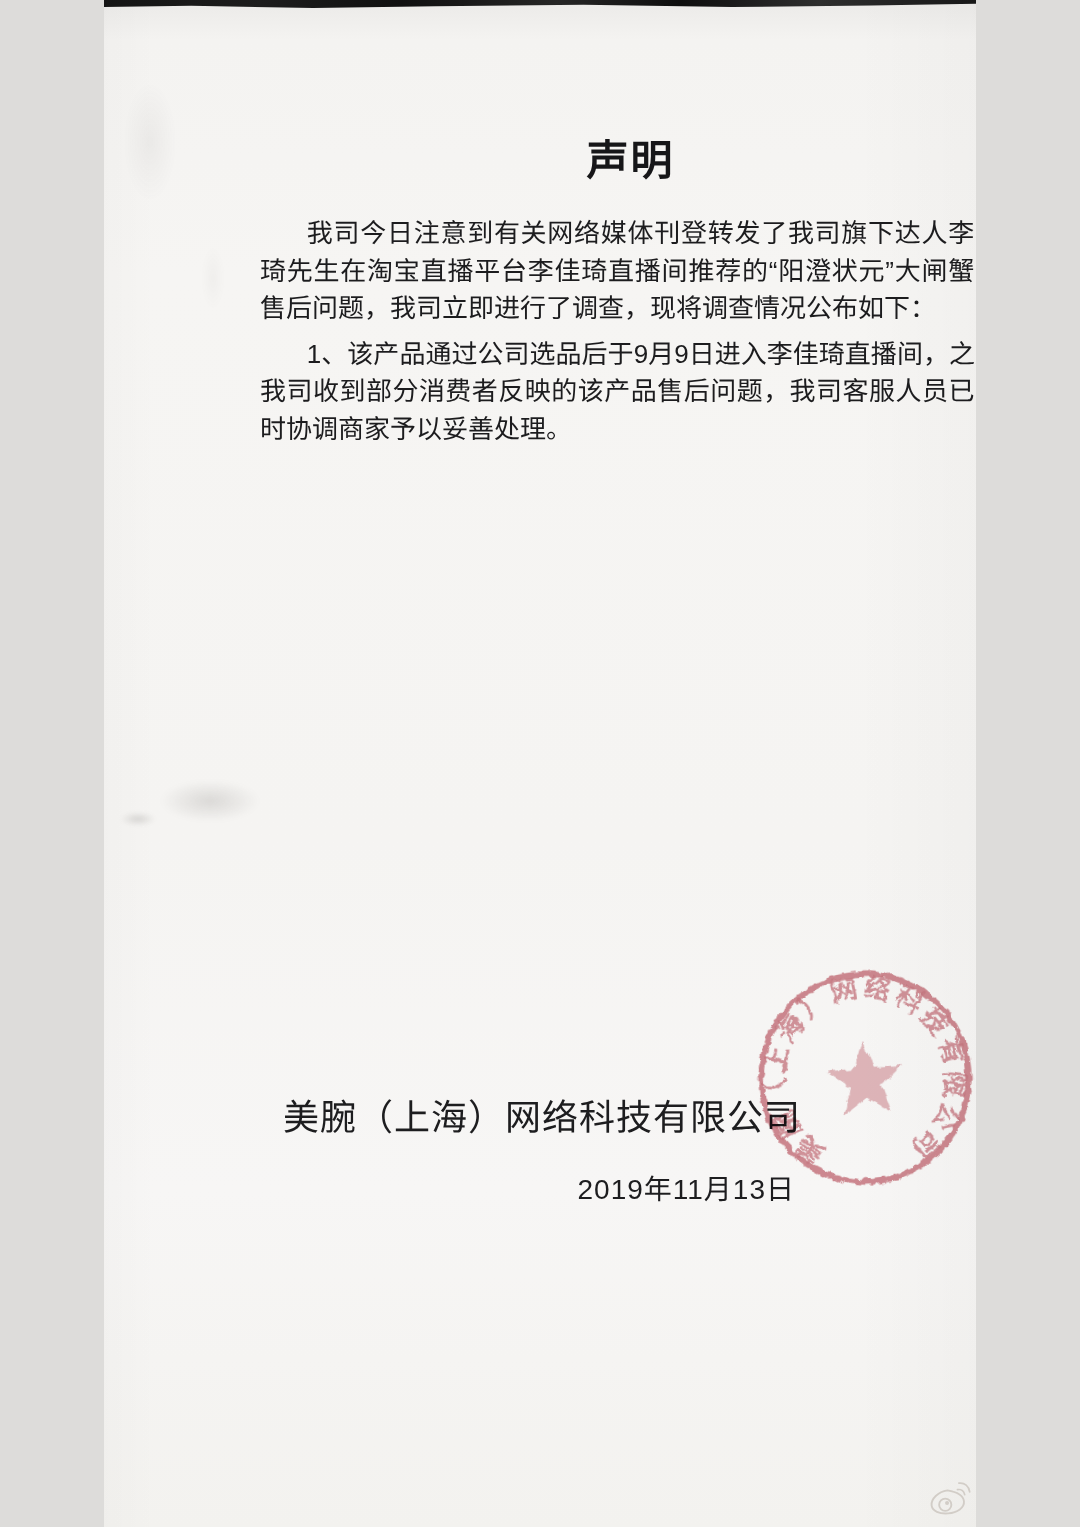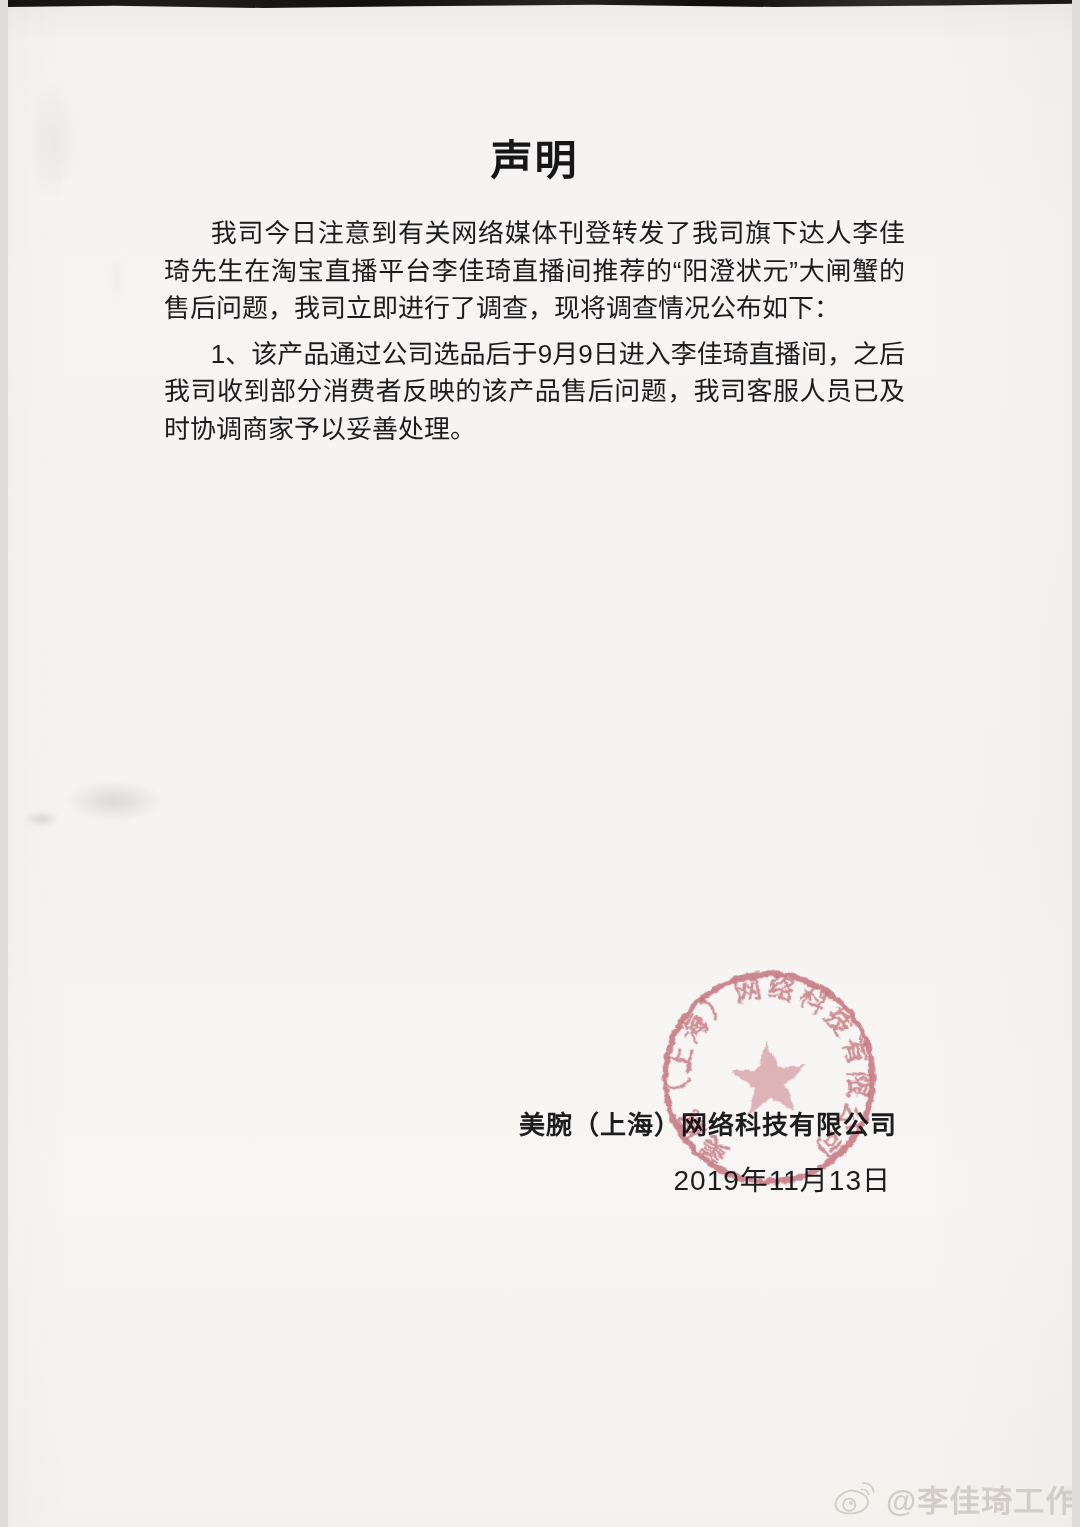--- a/index.html
+++ b/index.html
@@ -2,21 +2,21 @@
 <html lang="zh-CN" style="--ink: #1c1c1e; --seal-color: #bf5a66; --watermark-color: #d2cdc7;"><head>
 <meta charset="utf-8">
 <style>
   html, body {
     margin: 0; padding: 0;
     background: #dddcda;
     font-family: "Liberation Sans", "DejaVu Sans", sans-serif;
   }
   .page {
     position: relative;
-    width: 1064px; height: 1527px;
+    width: 872px; height: 1527px;
     margin: 0 auto;
     overflow: hidden;
     background:
       linear-gradient(90deg, rgba(0,0,0,0.015) 0%, rgba(0,0,0,0) 6%, rgba(0,0,0,0) 86%, rgba(0,0,0,0.02) 100%),
       linear-gradient(180deg, #ebeae8 0px, #f4f3f1 40px, #f6f5f3 18%, #f5f4f2 55%, #f7f6f5 78%, #f3f2ef 100%);
     color: var(--ink, #1c1c1e);
   }
   
   .scan-top-edge {
     position: absolute; top: 0; left: 0; width: 100%; height: 10px;
@@ -39,22 +39,22 @@
   }
   .doc-body {
     position: absolute; left: 148px; top: 207px; width: 757px;
     font-size: 26px; line-height: 37.6px; font-weight: 500;
     text-align: justify; text-justify: inter-ideograph;
     color: var(--ink, #1c1c1e);
   }
   .doc-body p { margin: 8px; text-indent: 1.8em; }
 
   .signature-block { position: absolute; right: 175px; top: 1088px; text-align: right; }
-  .signature-company { font-size: 26px; font-weight: 700; color: #1d1d1f; letter-spacing: 1px; margin-top: 16px; }
-  .signature-date { margin-top: 17px; padding-right: 6px; font-size: 28px; font-weight: 500; color: #1d1d1f; letter-spacing: 1px; }
+  .signature-company { font-size: 36px; font-weight: 400; color: #1d1d1f; letter-spacing: 1px; }
+  .signature-date { margin-top: 27px; padding-right: 6px; font-size: 28px; font-weight: 500; color: #1d1d1f; letter-spacing: 1px; }
 
   .seal {
     position: absolute; left: 649px; top: 966px; width: 224px; height: 224px;
     mix-blend-mode: multiply; opacity: .82;
     transform: rotate(-5deg);
     pointer-events: none;
   }
   .seal svg { width: 100%; height: 100%; overflow: visible; }
   .seal .ring { stroke: var(--seal-color, #bf5a66); opacity: .85; }
   .seal .star { fill: var(--seal-color, #bf5a66); opacity: .5; }

